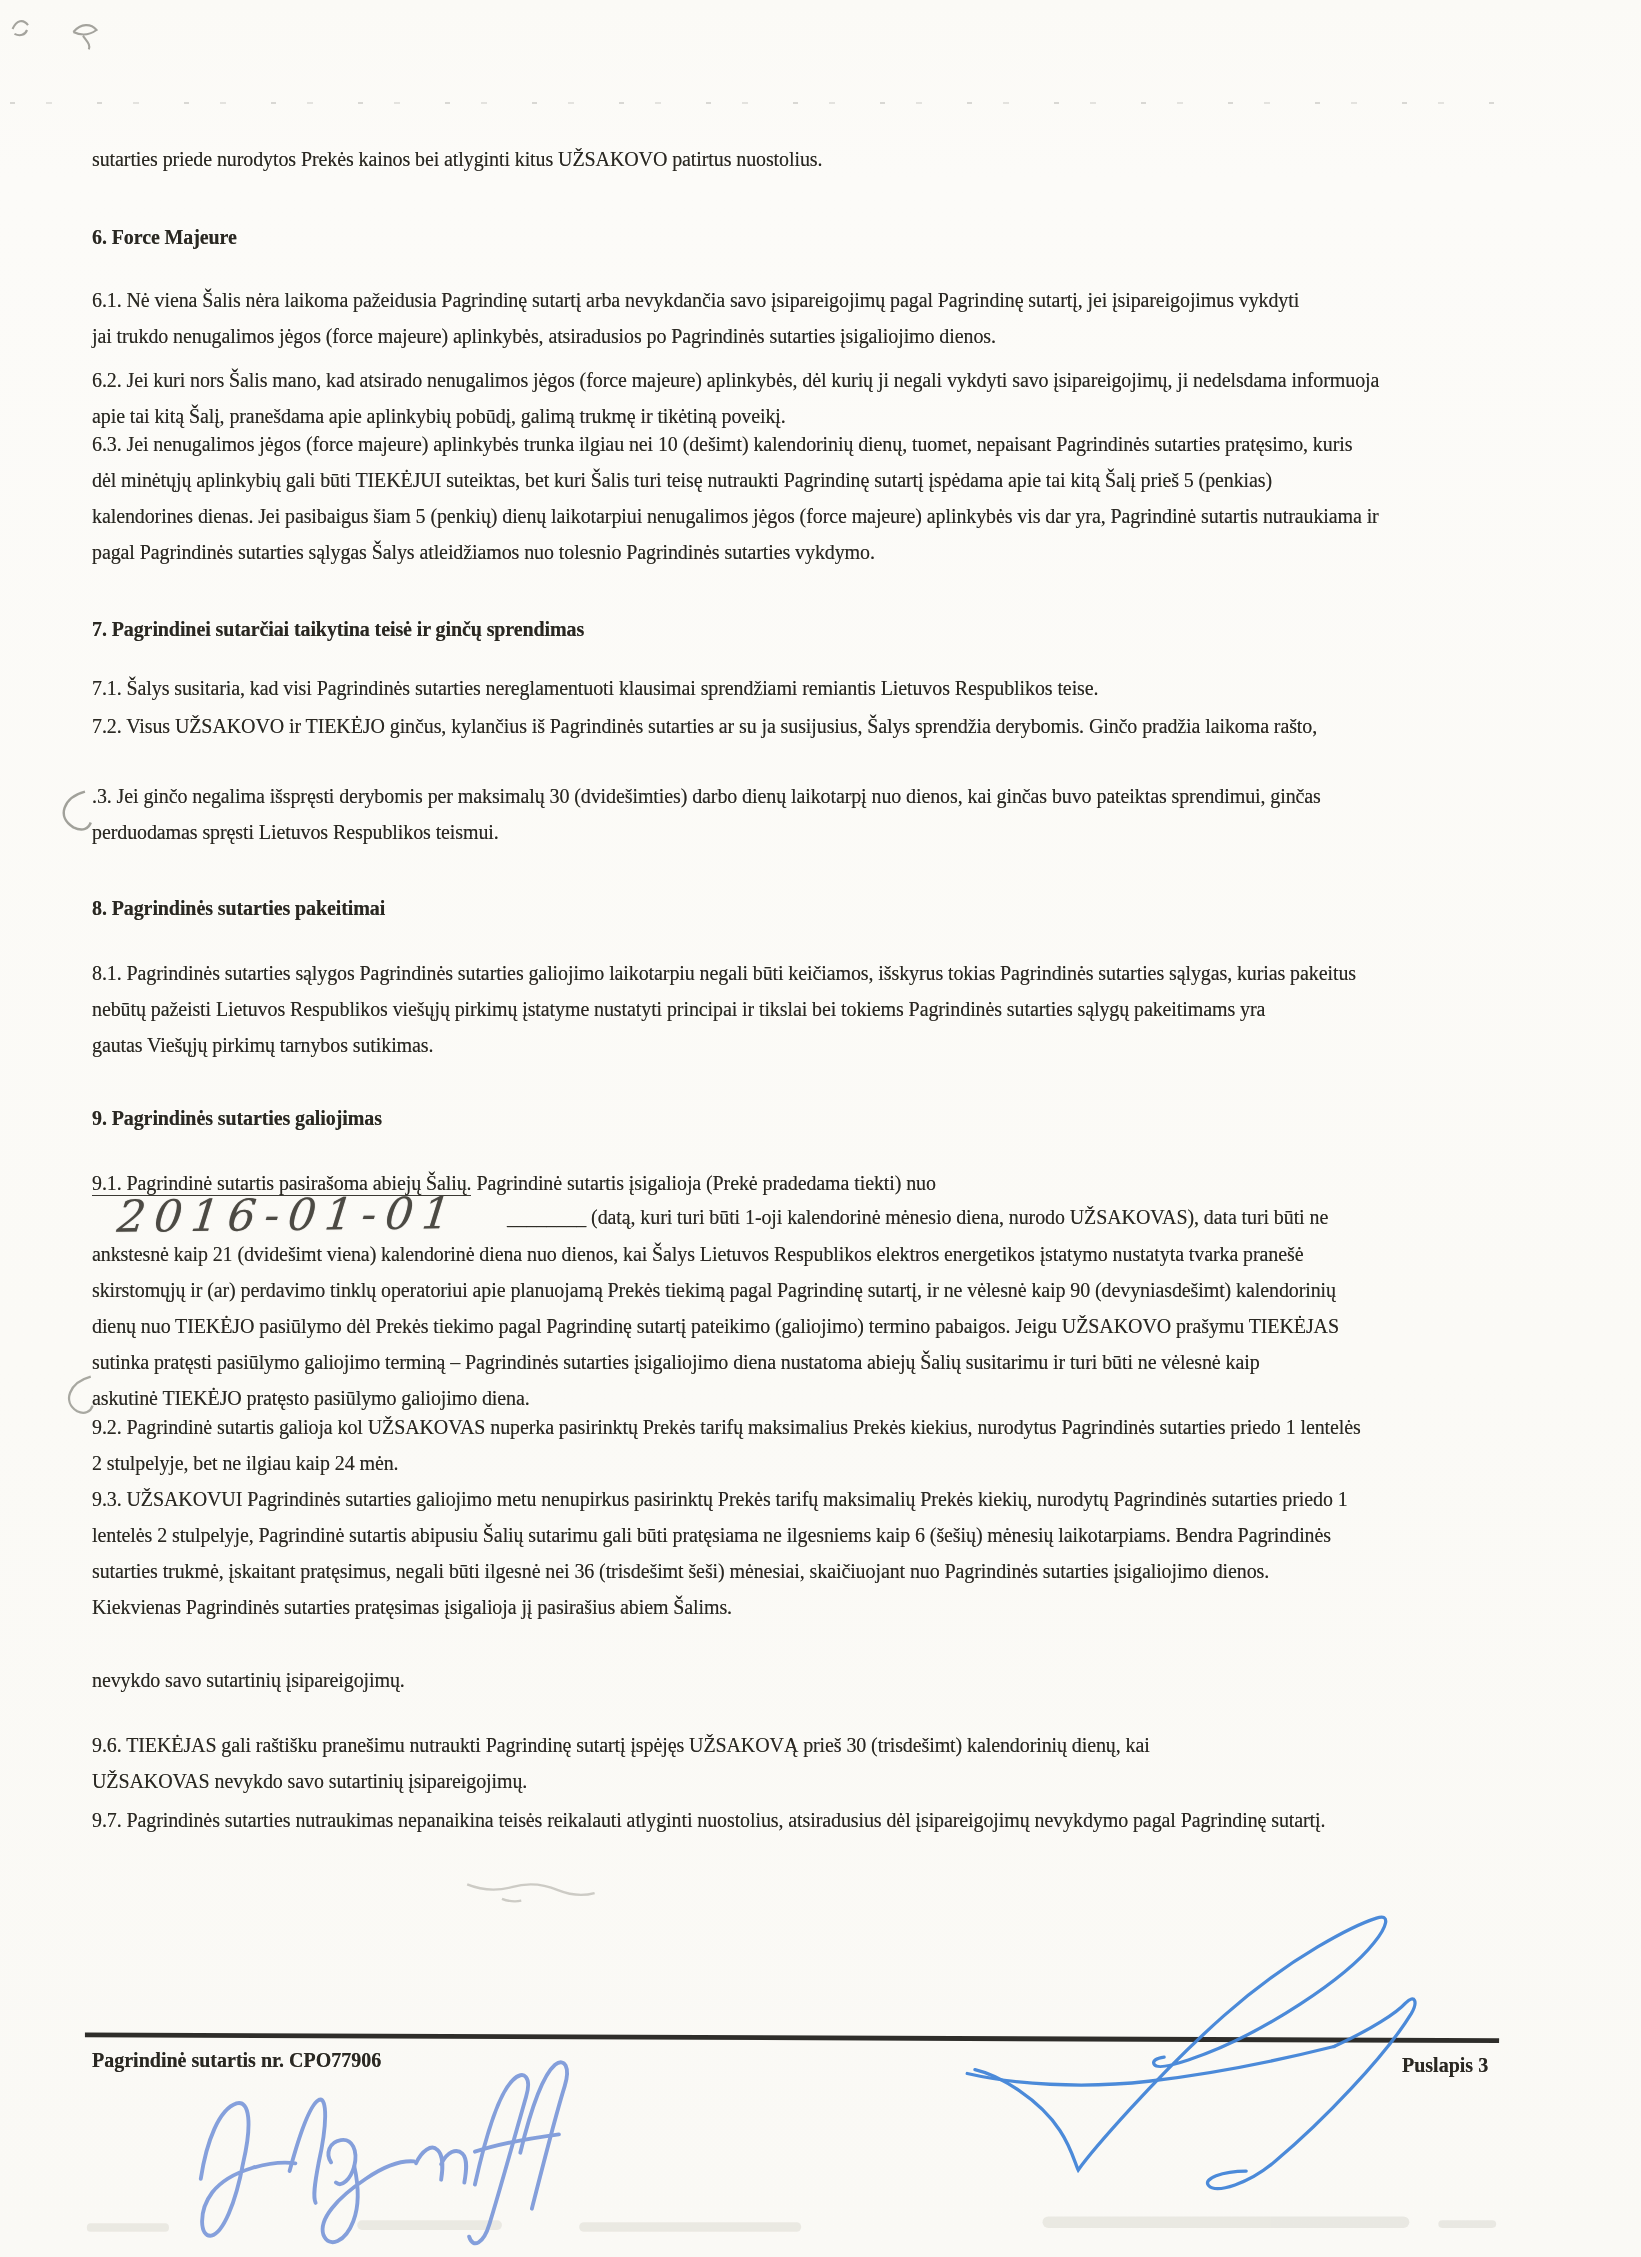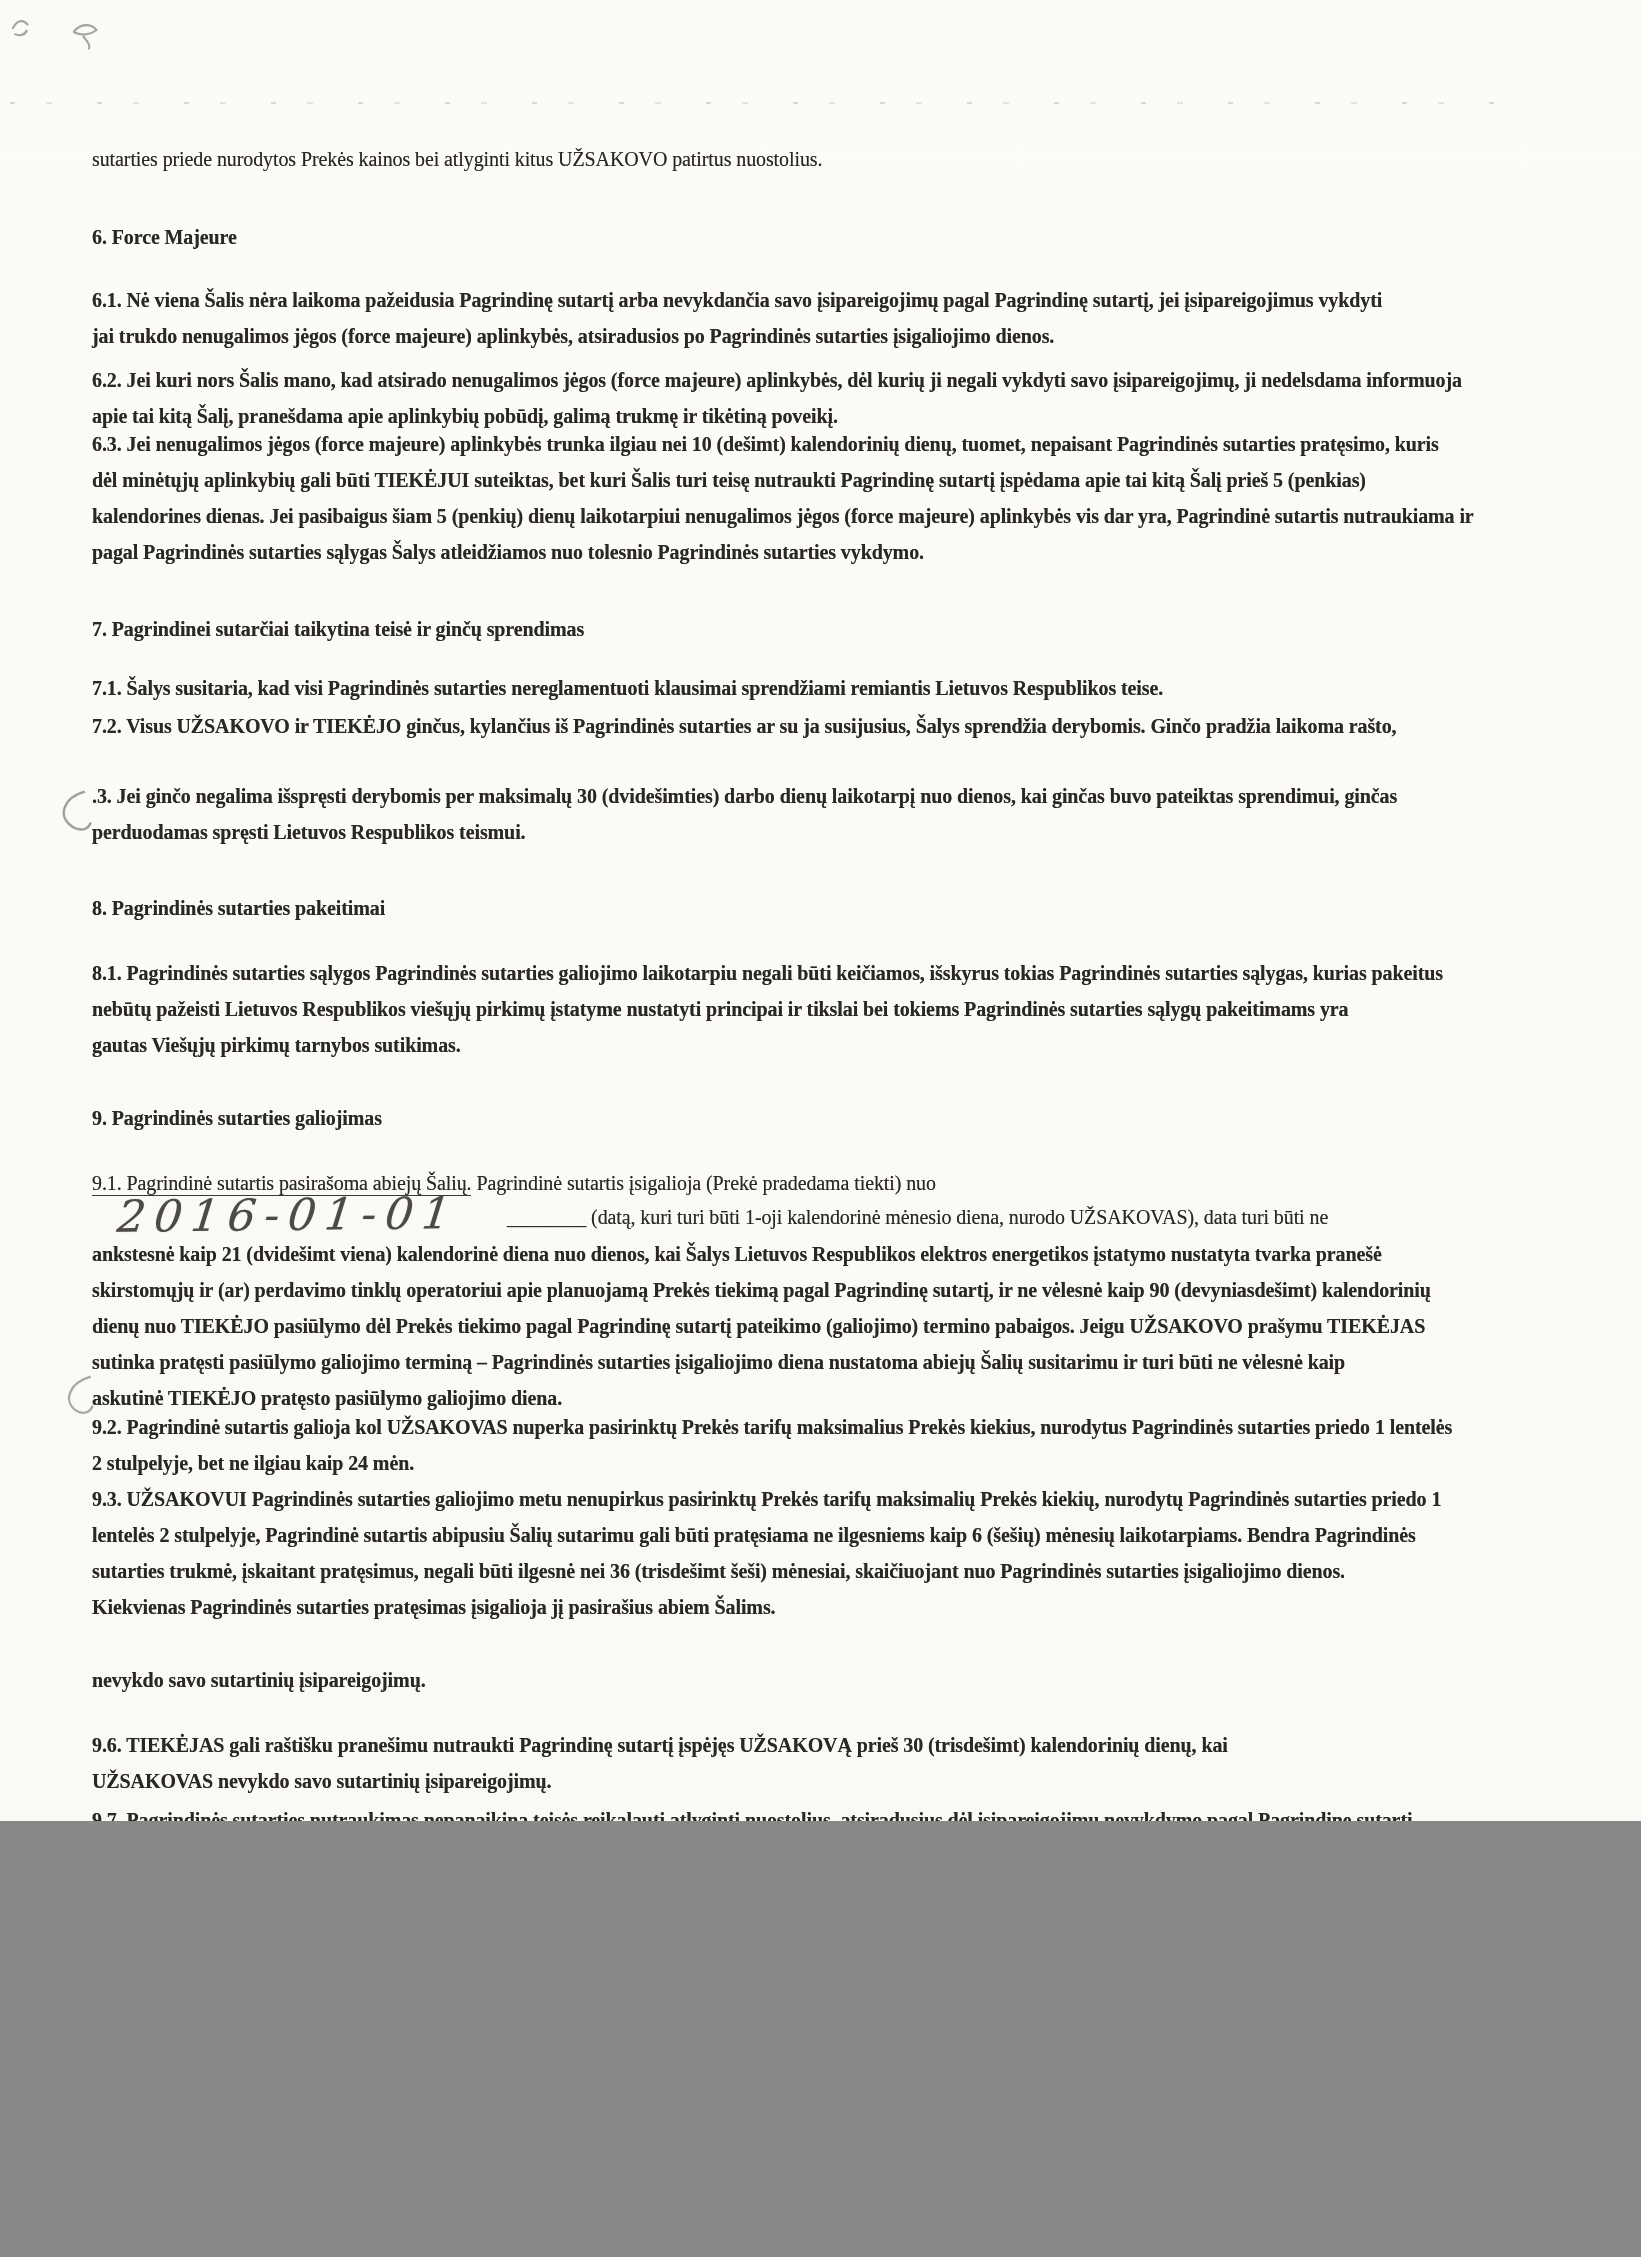--- a/index.html
+++ b/index.html
@@ -1,31 +1,31 @@
 <!DOCTYPE html>
 <html><head>
 <meta charset="utf-8">
 <style>
   html,body{margin:0;padding:0;background:#888;}
   .page{
     position:relative;
-    width:1641px;height:1821px;
+    width:1641px;height:2257px;
     margin:0 auto;
     background:linear-gradient(180deg,#fbfaf6 0%,#fcfbf8 8%,#fbfaf6 60%,#faf9f5 100%);
     overflow:hidden;
     font-family:"Liberation Serif","DejaVu Serif",serif;
     color:#2a2822;
   }
   .txt{
     position:absolute;left:92px;right:68px;
     font-size:20px;line-height:36px;letter-spacing:-0.1px;
     text-shadow:0 0 0.5px rgba(42,40,34,.55);
     white-space:nowrap;
   }
-  .para .line{white-space:nowrap;font-weight:bold;}
+  .para .line{white-space:nowrap;}
   .bold{font-weight:bold;}
   .underlined{border-bottom:1.5px solid #3b3933;padding-bottom:1px;}
   .hand-date{
     position:absolute;left:118px;top:1189px;
     font-family:"DejaVu Serif",serif;font-style:italic;
     font-size:44px;letter-spacing:8.7px;color:#4c4a44;
     transform:skewX(-7deg) rotate(-0.6deg);
     text-shadow:0 0 1px rgba(70,68,62,.45);
     white-space:nowrap;
   }

